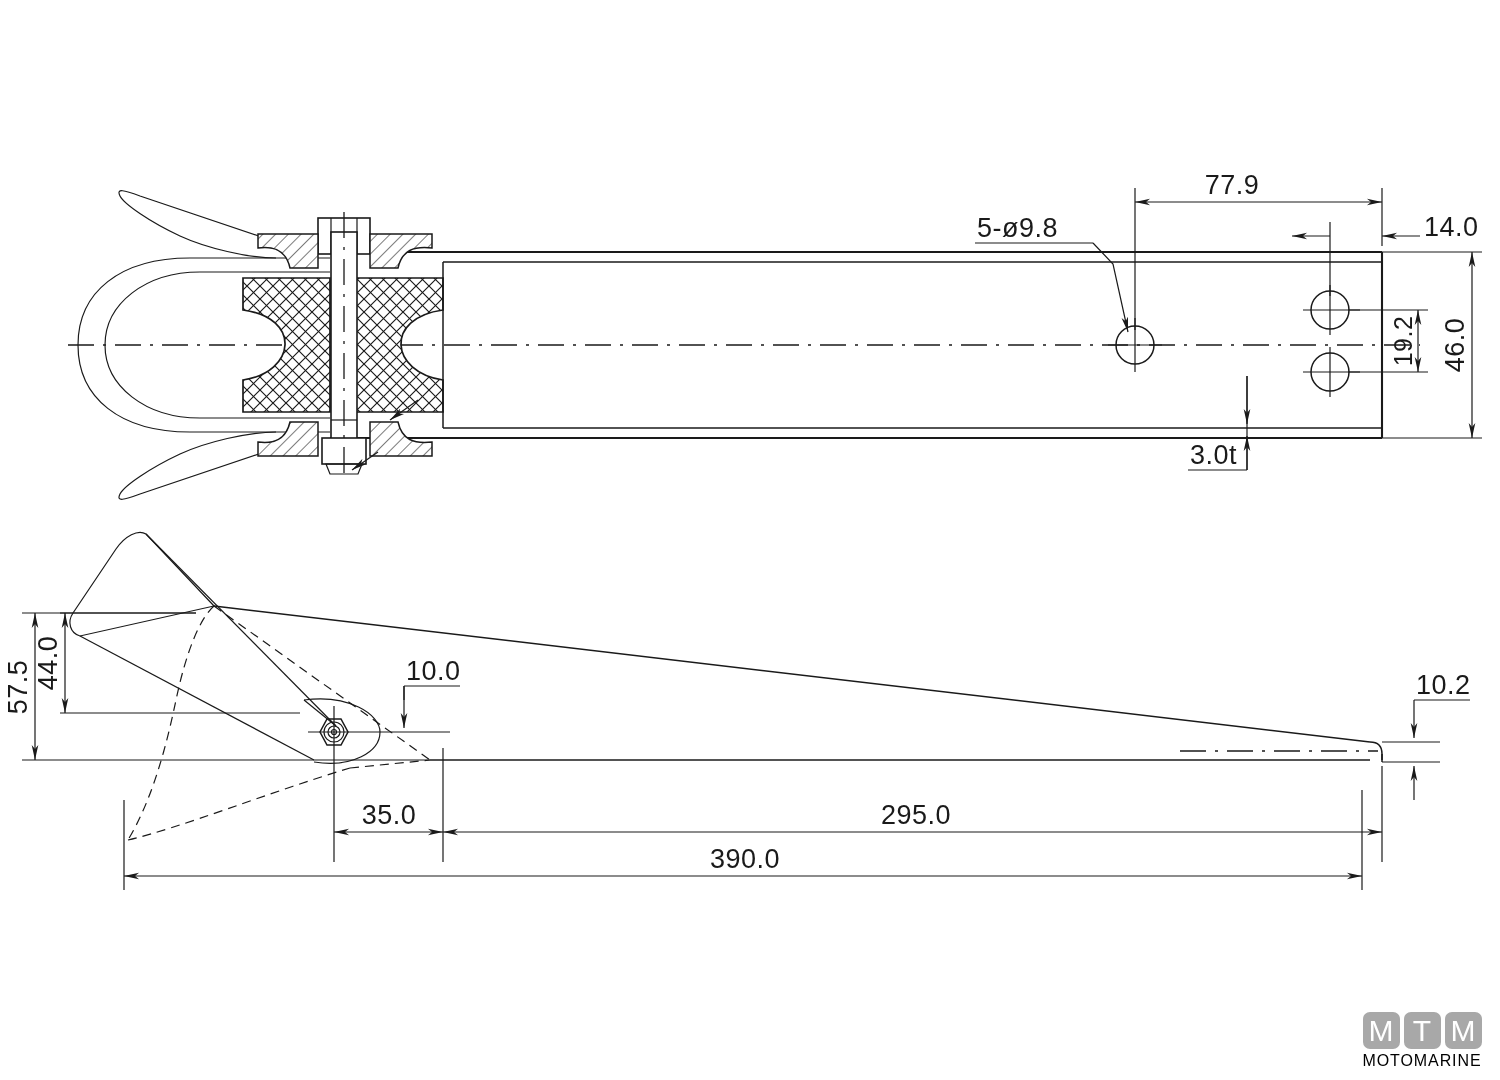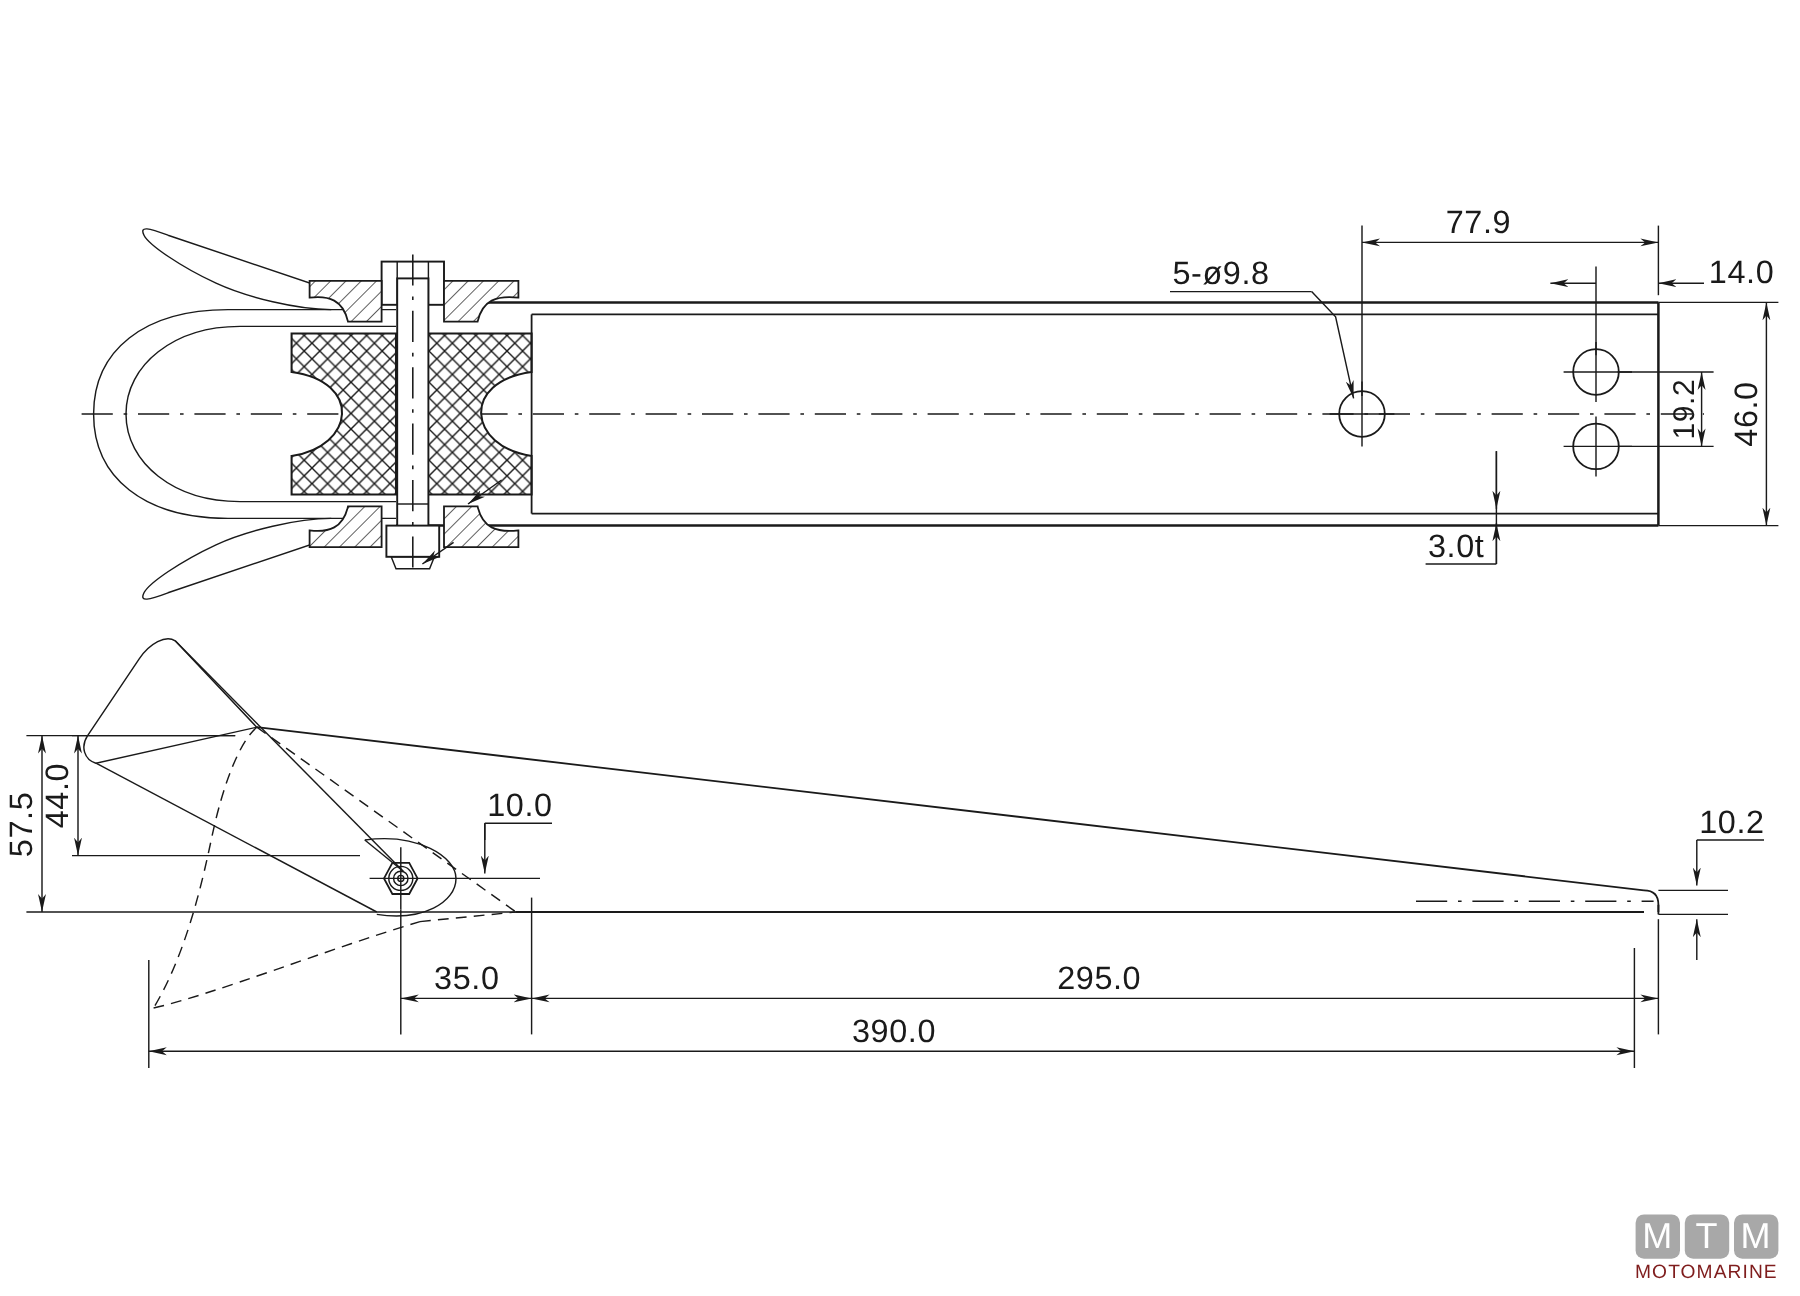--- a/index.html
+++ b/index.html
@@ -49,21 +49,21 @@
     position: relative;
     color: #ffffff;
     font-family: "Liberation Sans", sans-serif;
     font-size: 30px;
     line-height: 37px;
     text-align: center;
     font-weight: 400;
   }
   #logo-wordmark {
     margin-top: 3px;
-    color: #7f1d1d;
+    color: #000000;
     font-family: "Liberation Sans", sans-serif;
     font-size: 16px;
     letter-spacing: 0.9px;
     line-height: 18px;
     white-space: nowrap;
   }
   
   .outline   { fill: none; stroke: #1a1a1a; stroke-width: 2.1; }
   .outline-t { fill: none; stroke: #1a1a1a; stroke-width: 1.5; }
   .thin      { fill: none; stroke: #1a1a1a; stroke-width: 1.2; }

